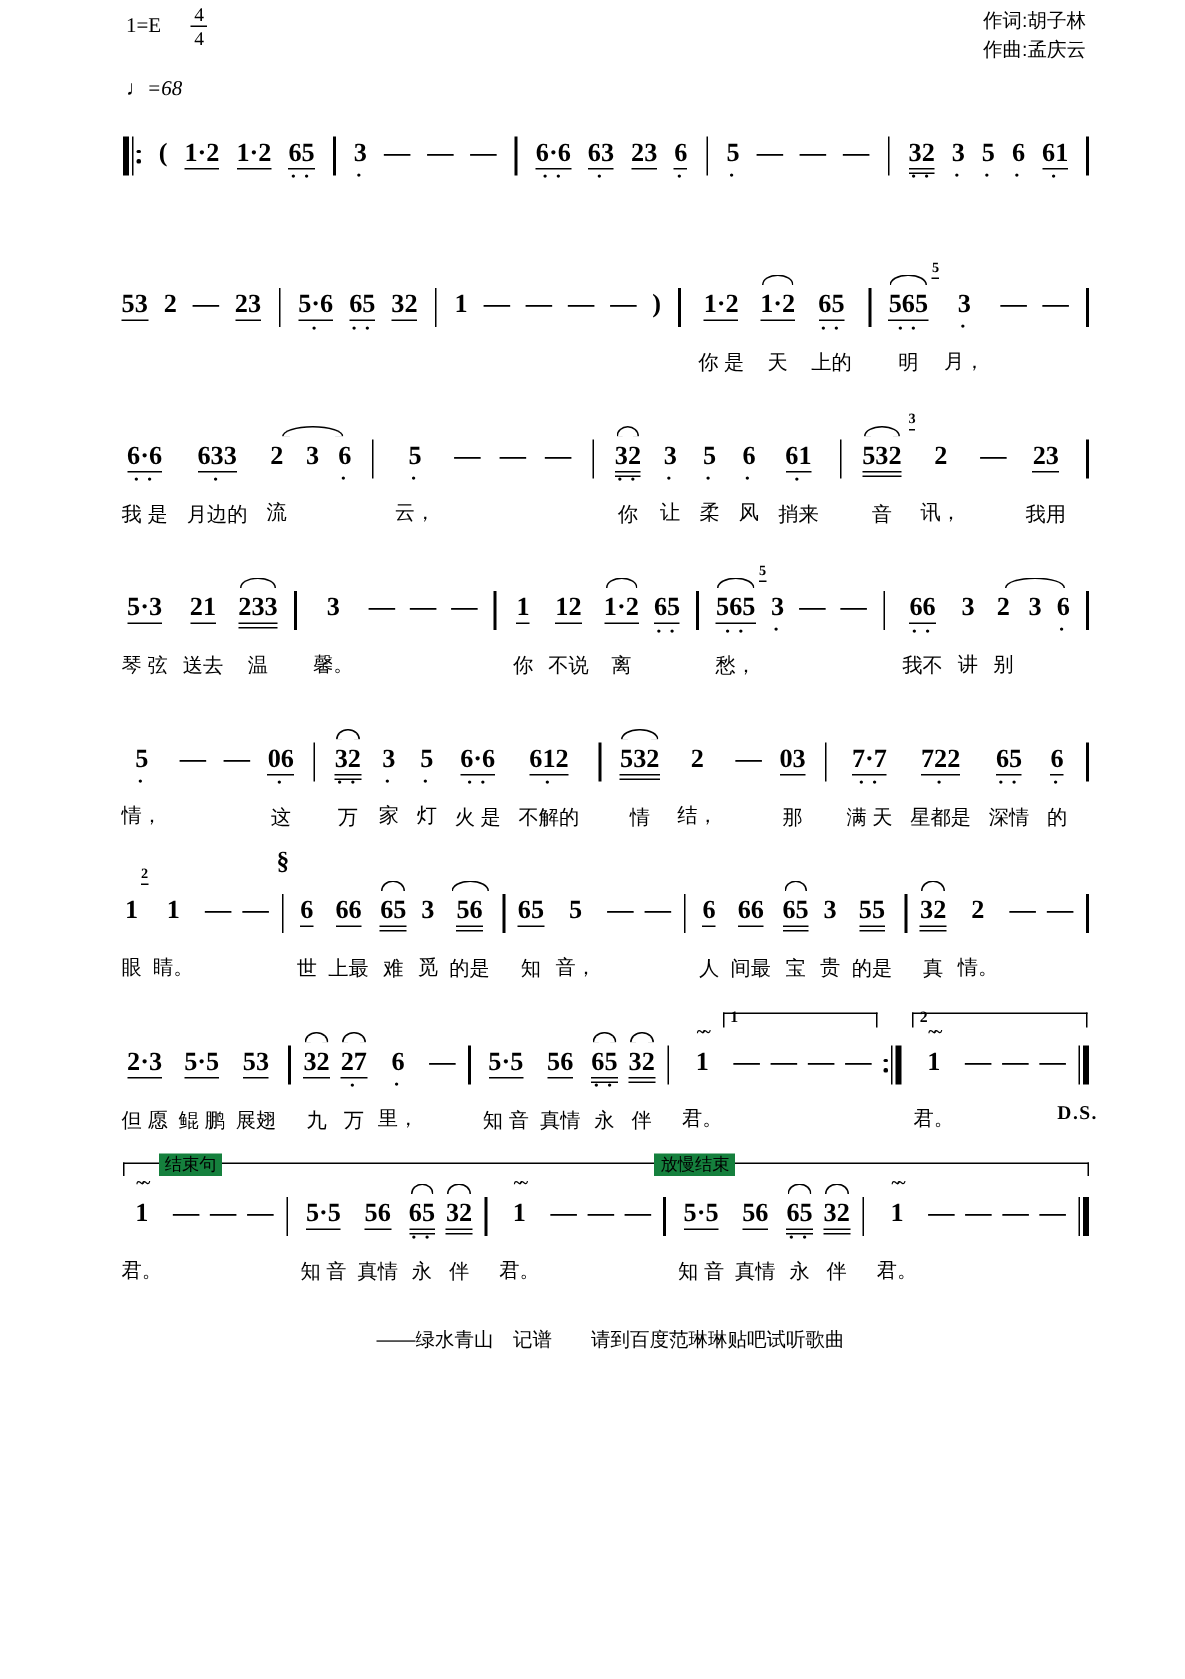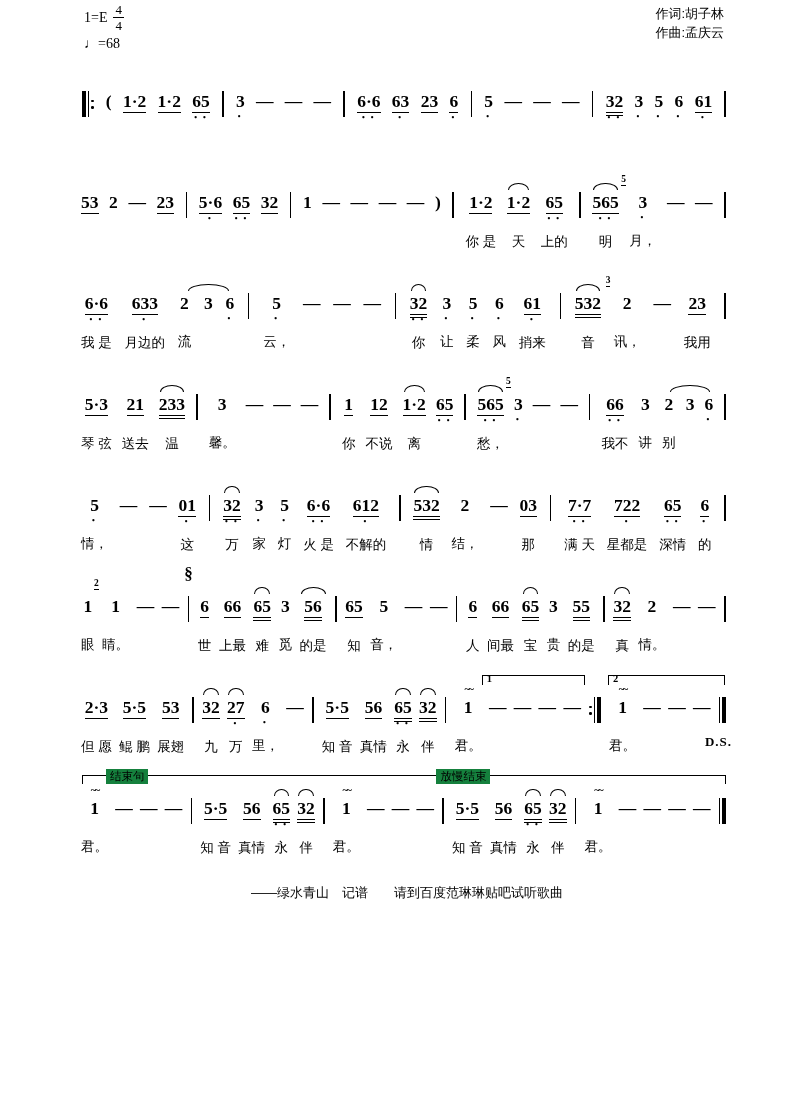--- a/index.html
+++ b/index.html
@@ -6,24 +6,24 @@
   body { background:#888; }
   .page {
     width:790px; height:1119px; background:#fff; color:#000;
     font-family:"Liberation Serif","DejaVu Serif",serif;
     overflow:hidden; position:relative; margin:0 auto;
   }
   
   .title { text-align:center; padding-top:76px; font-size:27px; font-weight:bold; letter-spacing:3px; }
   .meta { position:relative; height:66px; margin-top:4px; }
   .keyblock { position:absolute; left:84px; top:-2px; font-size:14px; line-height:15px; }
-  .keyrow { display:flex; align-items:center; gap:6px; }
+  .keyrow { display:flex; align-items:center; gap:20px; }
   .frac { display:inline-flex; flex-direction:column; align-items:center; font-size:13px; }
   .frac .ftop { border-bottom:1px solid #000; padding:0 2px; }
-  .temporow { margin-top:3px; font-size:14px; }
+  .temporow { margin-top:19px; font-size:14px;font-style:italic; }
   .singer { text-align:center; font-size:17px; letter-spacing:1px; padding-top:6px; }
   .credits { position:absolute; right:66px; top:0; font-size:13px; line-height:19px;
              font-family:"Liberation Sans","DejaVu Sans",sans-serif; }
   
   .score { margin:6px 62px 0 80px; }
   .system { position:relative; margin-bottom:27px; }
   .line { display:flex; justify-content:space-between; align-items:flex-start; position:relative; }
   .tok { display:flex; flex-direction:column; align-items:center; position:relative; padding:0 1px; }
   .above { position:relative; height:15px; width:100%; overflow:visible; }
   .note { font-size:17.5px; font-weight:bold; line-height:21px; white-space:nowrap;
@@ -905,21 +905,21 @@
             <div class="above"></div>
             <div class="note">
               <span class="nt">—</span>
             </div>
             <div class="lodots"></div>
             <div class="lyr"></div>
           </div>
           <div class="tok">
             <div class="above"></div>
             <div class="note u1">
-              <span class="nt">01</span>
+              <span class="nt">06</span>
             </div>
             <div class="lodots">•</div>
             <div class="lyr">这</div>
           </div>
           <div class="tok">
             <div class="above"></div>
             <div class="barz">
               <i class="bl"></i>
             </div>
           </div>

